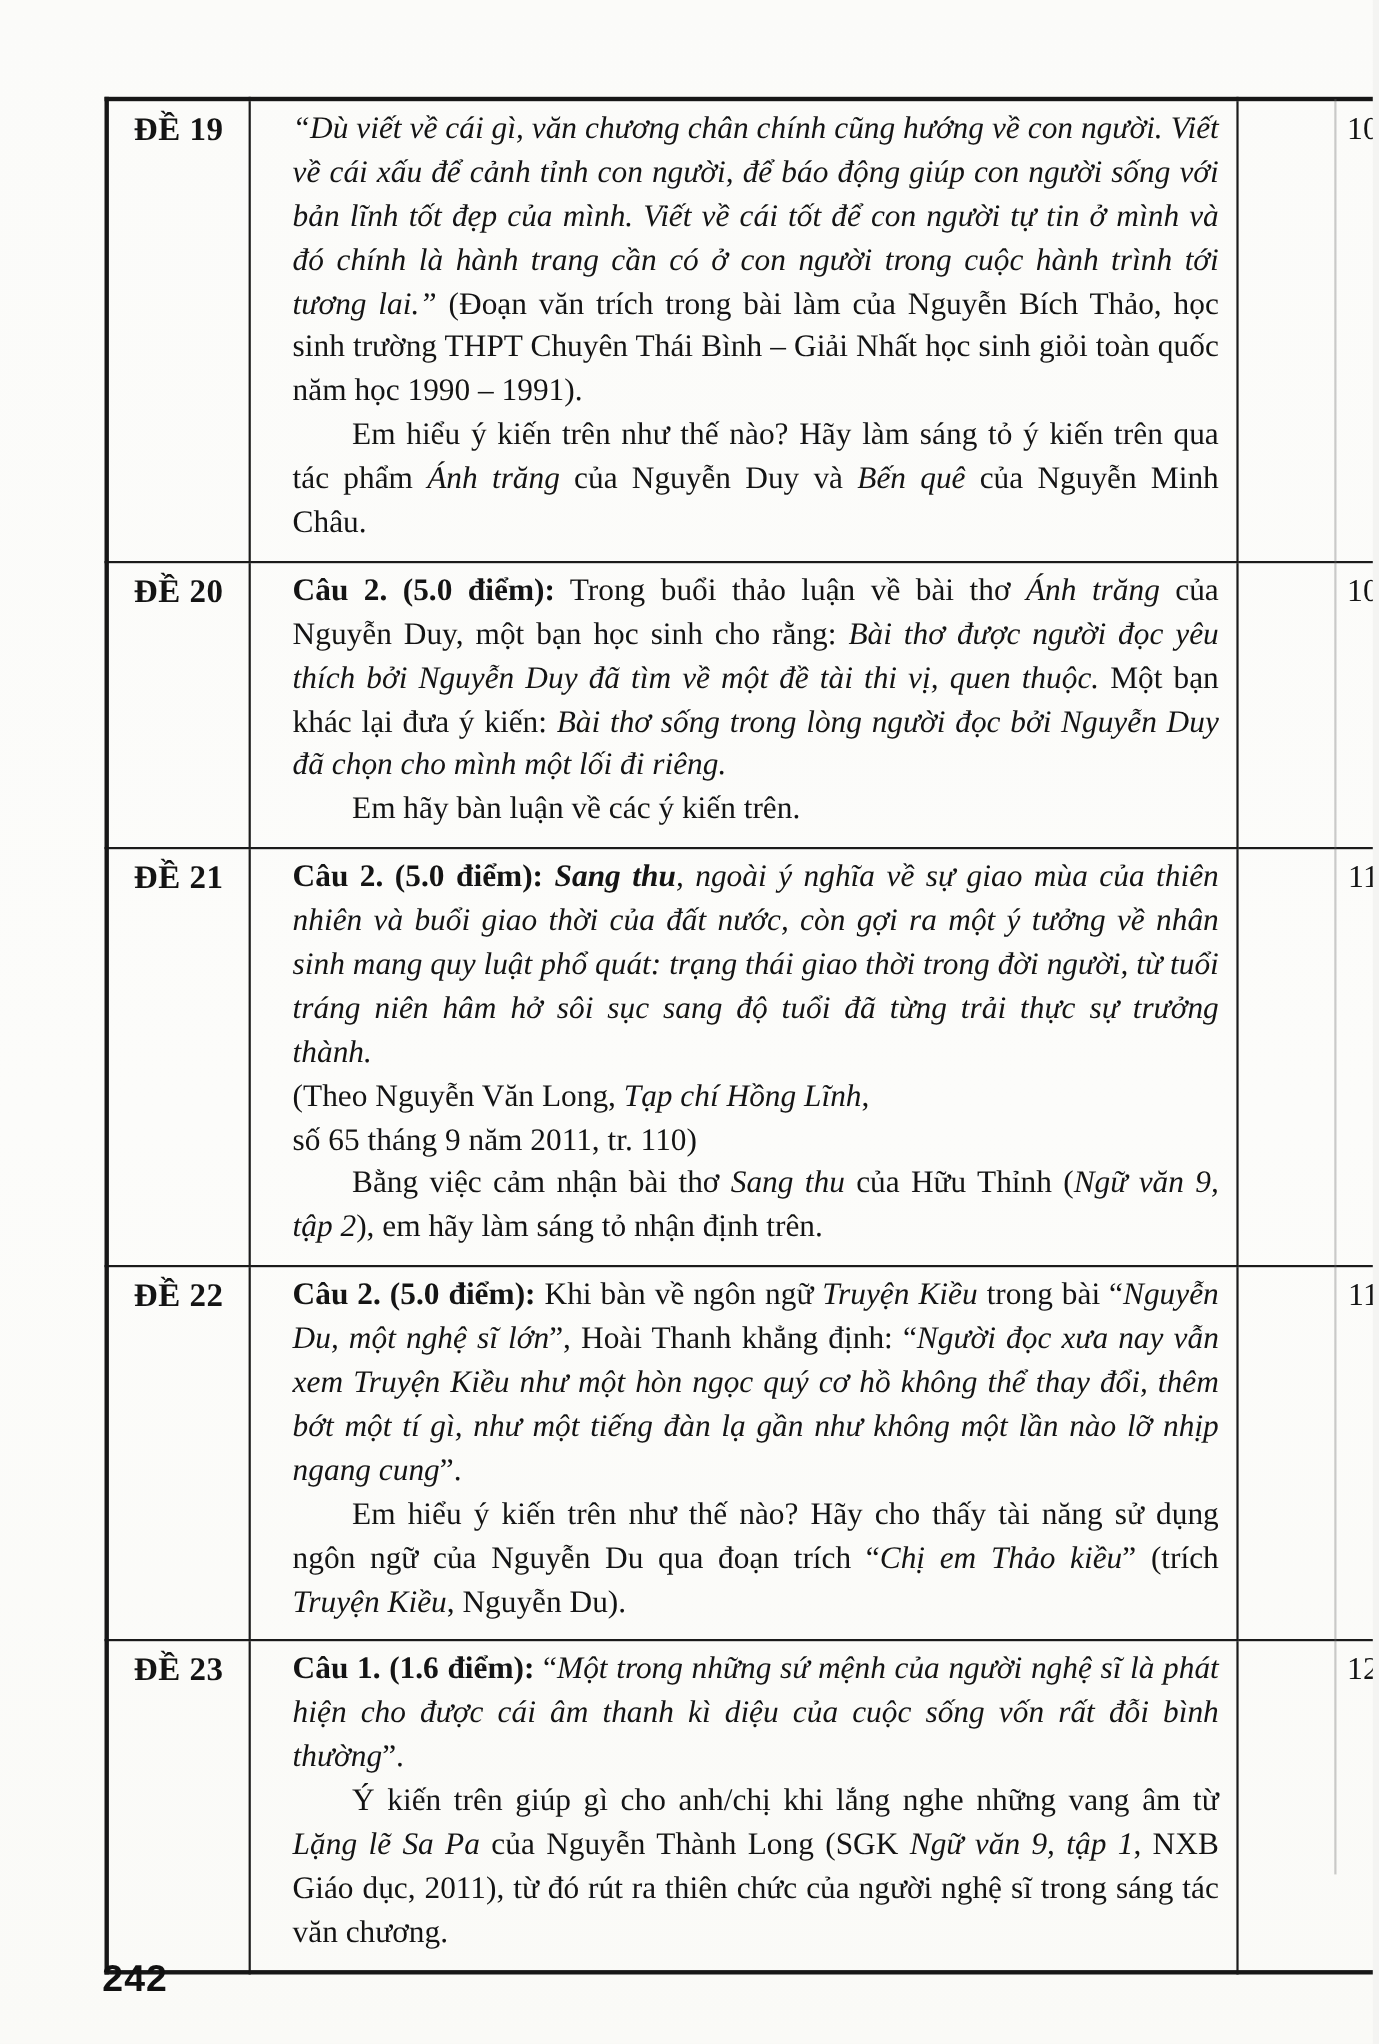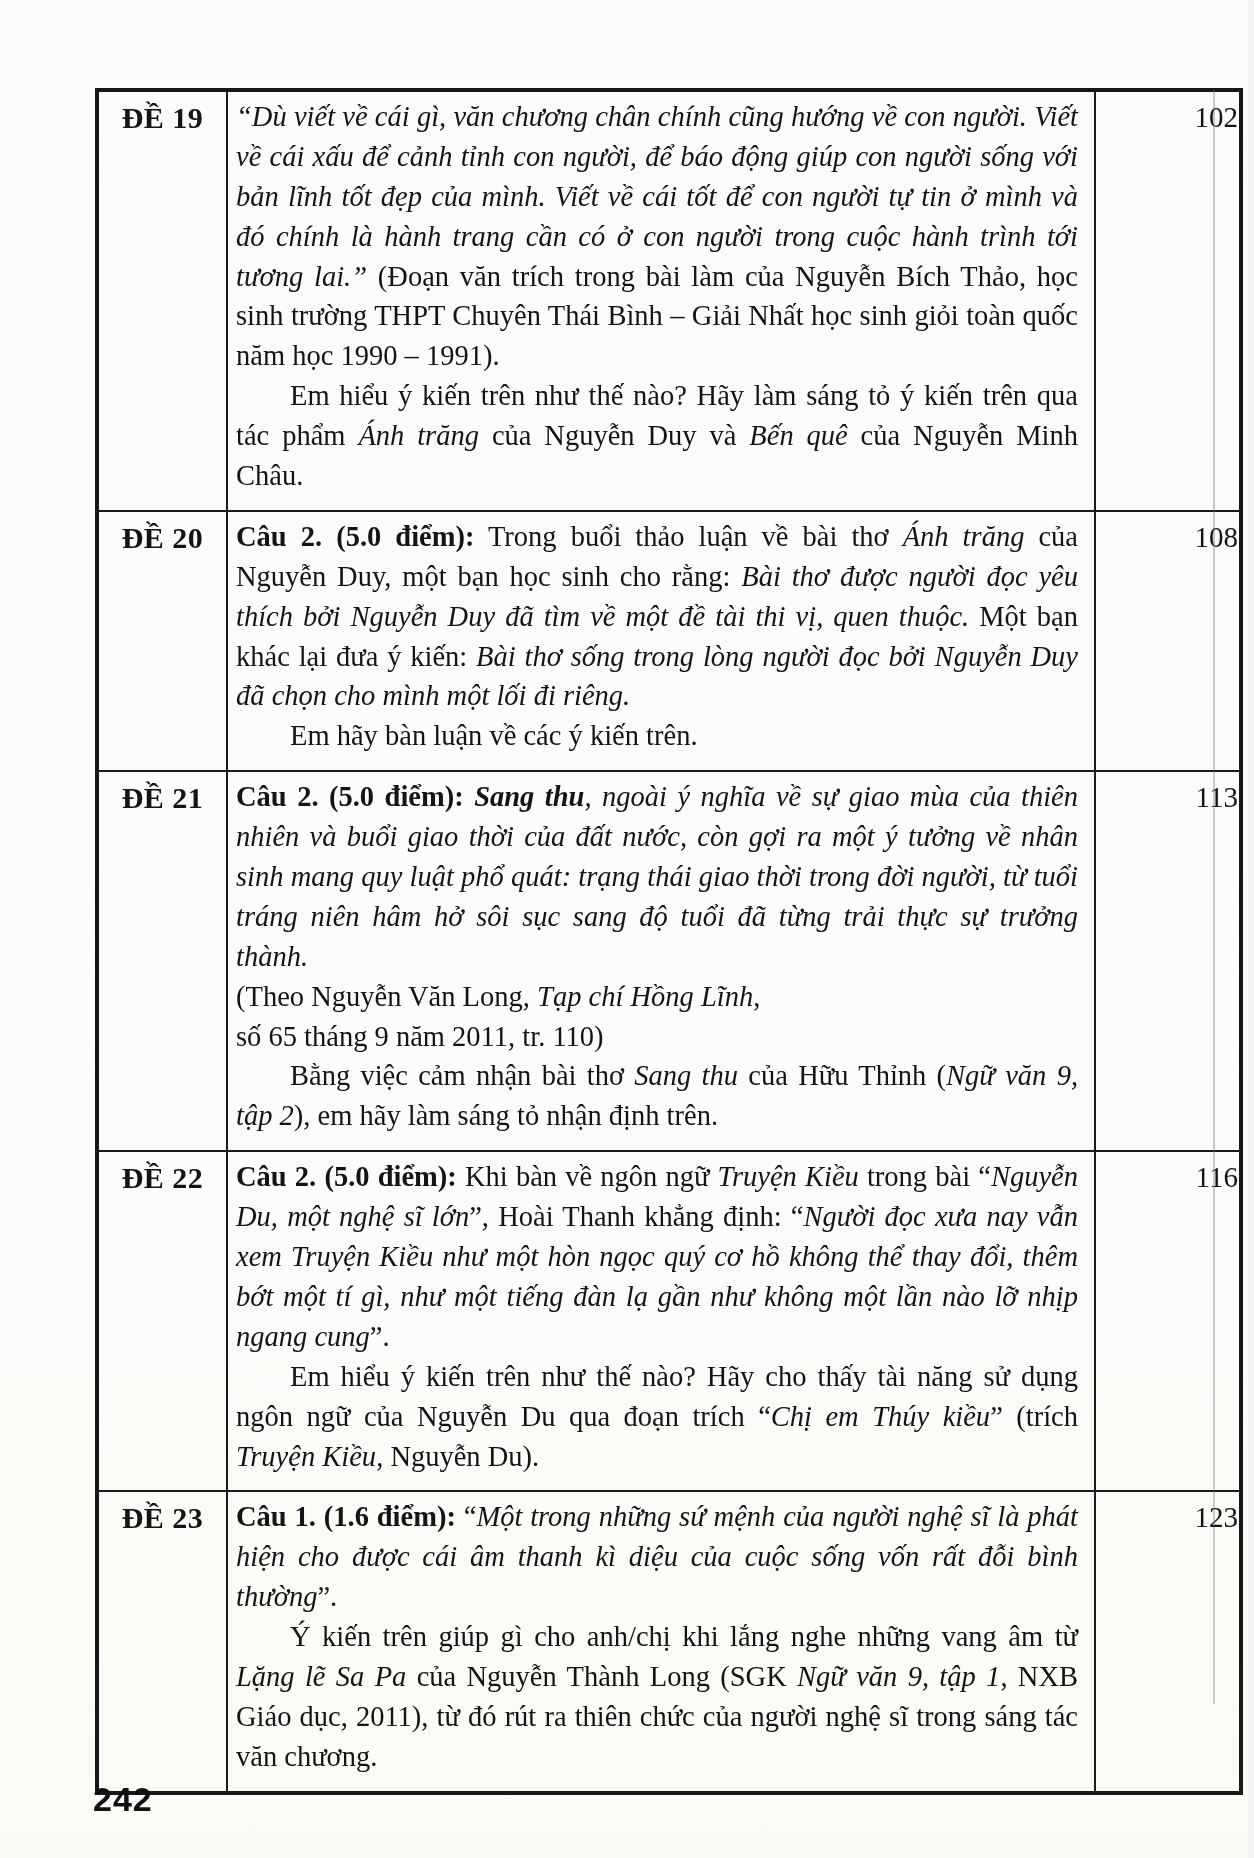--- a/index.html
+++ b/index.html
@@ -37,21 +37,21 @@
     width: 125px;
     text-align: center;
     padding-top: 9px;
     font-weight: bold;
     font-size: 30px;
     letter-spacing: 0.5px;
     white-space: nowrap;
   }
   .content-cell {
     width: 842px;
-    padding: 5px 16px 14px 8px;
+    padding: 5px 16px 14px 38px;
     font-size: 28.5px;
     line-height: 1.4;
   }
   .page-cell {
     width: 141px;
     text-align: right;
     padding-top: 9px;
     font-size: 29px;
   }
   .para {
@@ -113,21 +113,21 @@
             <div class="para right"><span>(Theo Nguyễn Văn Long, </span><span class="seg-i">Tạp chí Hồng Lĩnh</span><span>,</span></div>
             <div class="para right"><span>số 65 tháng 9 năm 2011, tr. 110)</span></div>
             <div class="para indent"><span>Bằng việc cảm nhận bài thơ </span><span class="seg-i">Sang thu</span><span> của Hữu Thỉnh (</span><span class="seg-i">Ngữ văn 9, tập 2</span><span>), em hãy làm sáng tỏ nhận định trên.</span></div>
           </td>
           <td class="page-cell">113</td>
         </tr>
         <tr>
           <td class="label-cell">ĐỀ 22</td>
           <td class="content-cell">
             <div class="para"><span class="seg-b">Câu 2. (5.0 điểm):</span><span> Khi bàn về ngôn ngữ </span><span class="seg-i">Truyện Kiều</span><span> trong bài “</span><span class="seg-i">Nguyễn Du, một nghệ sĩ lớn</span><span>”, Hoài Thanh khẳng định: “</span><span class="seg-i">Người đọc xưa nay vẫn xem Truyện Kiều như một hòn ngọc quý cơ hồ không thể thay đổi, thêm bớt một tí gì, như một tiếng đàn lạ gần như không một lần nào lỡ nhịp ngang cung</span><span>”.</span></div>
-            <div class="para indent"><span>Em hiểu ý kiến trên như thế nào? Hãy cho thấy tài năng sử dụng ngôn ngữ của Nguyễn Du qua đoạn trích “</span><span class="seg-i">Chị em Thúy kiều</span><span>” (trích </span><span class="seg-i">Truyện Kiều</span><span>, Nguyễn Du).</span></div>
+            <div class="para indent"><span>Em hiểu ý kiến trên như thế nào? Hãy cho thấy tài năng sử dụng ngôn ngữ của Nguyễn Du qua đoạn trích “</span><span class="seg-i">Chị em Thảo kiều</span><span>” (trích </span><span class="seg-i">Truyện Kiều</span><span>, Nguyễn Du).</span></div>
           </td>
           <td class="page-cell">116</td>
         </tr>
         <tr>
           <td class="label-cell">ĐỀ 23</td>
           <td class="content-cell">
             <div class="para"><span class="seg-b">Câu 1. (1.6 điểm):</span><span> “</span><span class="seg-i">Một trong những sứ mệnh của người nghệ sĩ là phát hiện cho được cái âm thanh kì diệu của cuộc sống vốn rất đỗi bình thường</span><span>”.</span></div>
             <div class="para indent"><span>Ý kiến trên giúp gì cho anh/chị khi lắng nghe những vang âm từ </span><span class="seg-i">Lặng lẽ Sa Pa</span><span> của Nguyễn Thành Long (SGK </span><span class="seg-i">Ngữ văn 9, tập 1</span><span>, NXB Giáo dục, 2011), từ đó rút ra thiên chức của người nghệ sĩ trong sáng tác văn chương.</span></div>
           </td>
           <td class="page-cell">123</td>

